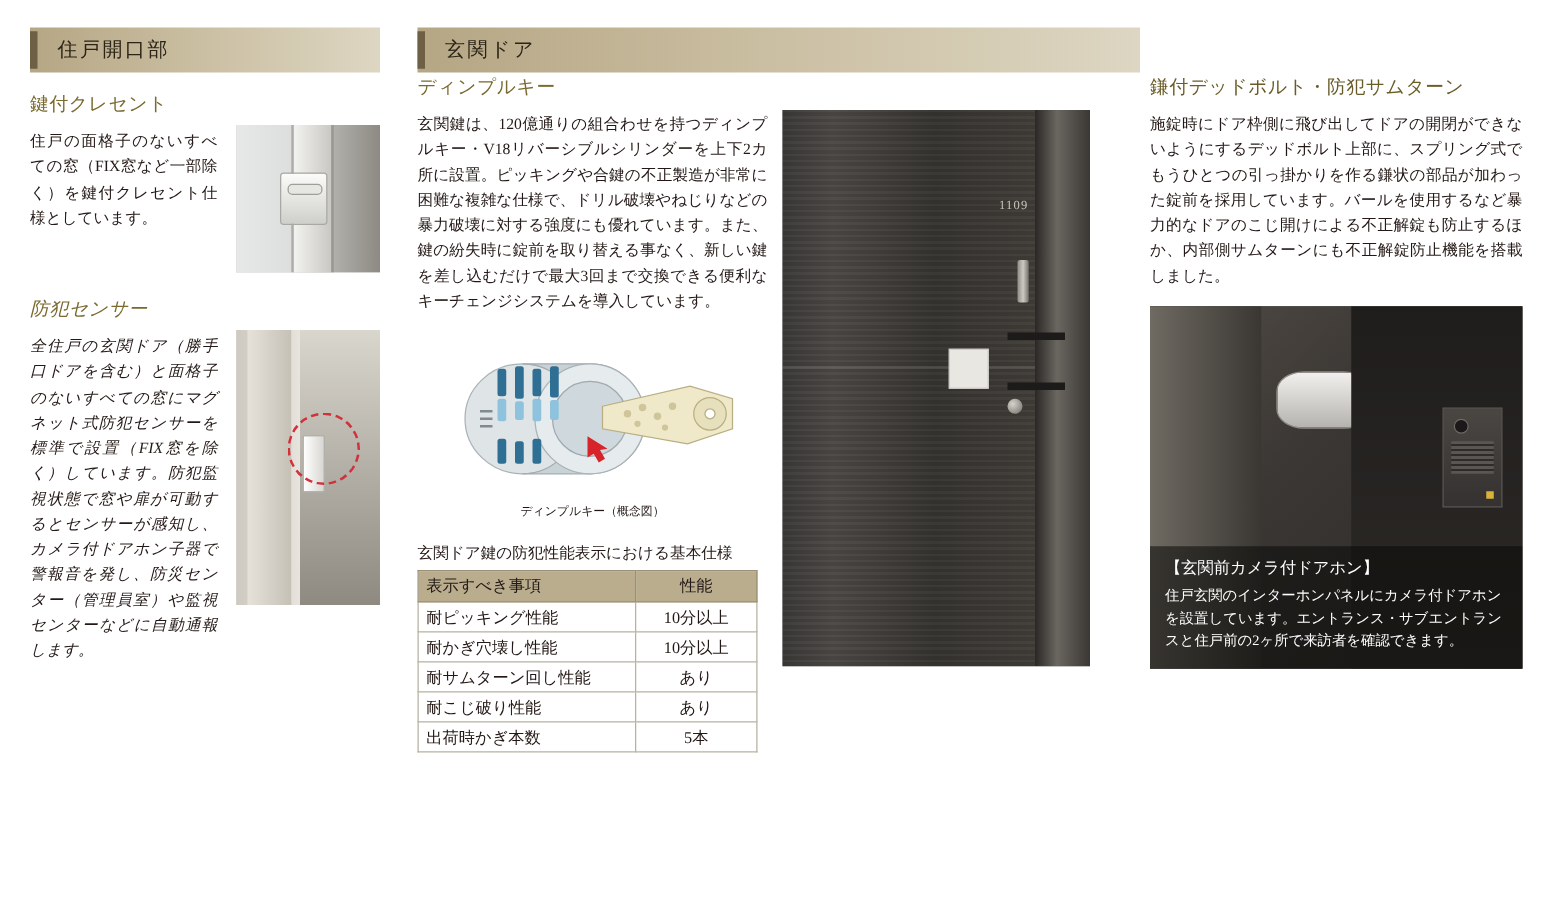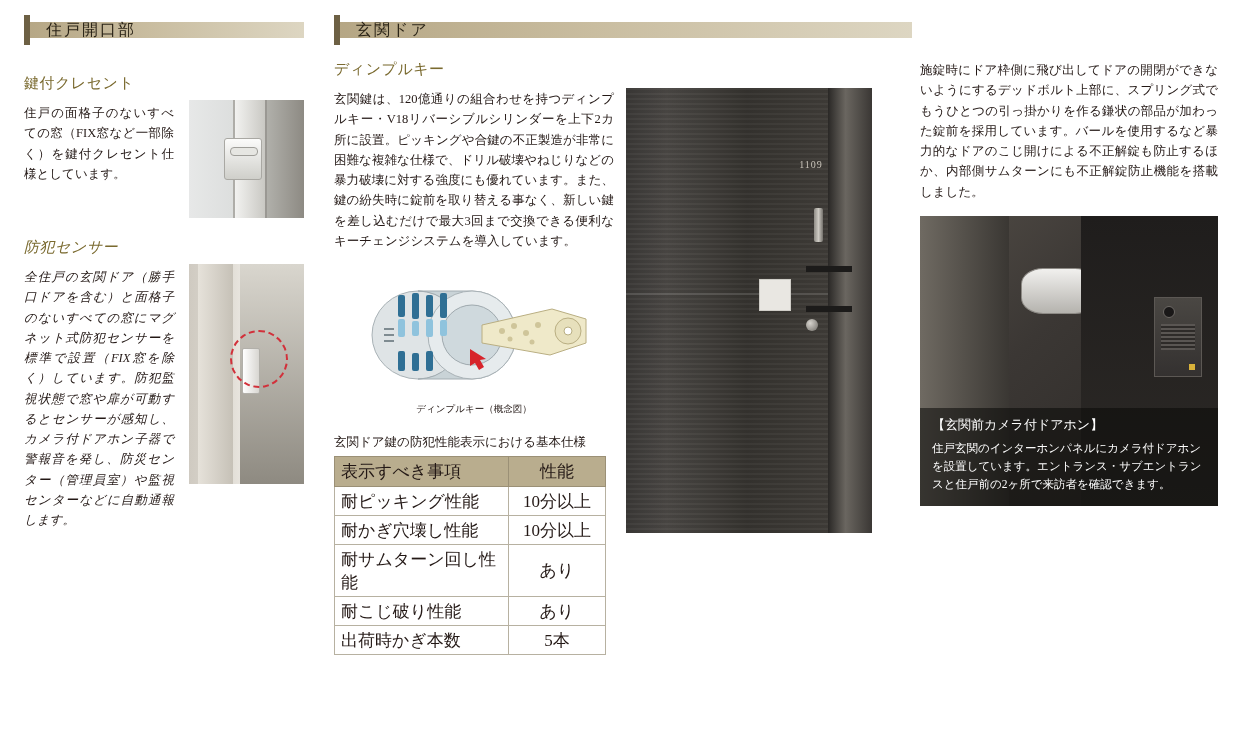--- a/index.html
+++ b/index.html
@@ -17,21 +17,21 @@
   }
   .page {
     position: relative;
     width: 1242px;
     height: 732px;
   }
 
   
   .section-bar {
     position: absolute;
-    height: 16px;
+    height: 36px;
     background: linear-gradient(to right, #b5a684 0%, #c9bda0 45%, #ddd6c2 100%);
     display: flex;
     align-items: center;
   }
   .section-bar .bar-accent {
     width: 6px;
     height: 30px;
     background: #6d6044;
   }
   .section-bar .bar-title {
@@ -162,21 +162,21 @@
   }
 
   
   .table-title {
     font-size: 12.5px;
     margin: 18px 0 5px 0;
   }
   table.spec {
     border-collapse: collapse;
     width: 272px;
-    font-size: 17px;
+    font-size: 13px;
   }
   table.spec th {
     background: #b9ad8e;
     color: #231815;
     font-weight: normal;
     border: 1px solid #9b9076;
     padding: 3px 6px;
     text-align: left;
   }
   table.spec th.c2 { text-align: center; width: 84px; }
@@ -449,20 +449,21 @@
     <div class="jamb"></div>
     <div class="roomno">1109</div>
     <div class="handle-bar"></div>
     <div class="plate"></div>
     <div class="knob"></div>
     <div class="slot"></div>
     <div class="slot2"></div>
   </div>
 
   <div class="col-right">
+    <h3 class="subhead dark">鎌付デッドボルト・防犯サムターン</h3>
     <p class="body-text">施錠時にドア枠側に飛び出してドアの開閉ができないようにするデッドボルト上部に、スプリング式でもうひとつの引っ掛かりを作る鎌状の部品が加わった錠前を採用しています。バールを使用するなど暴力的なドアのこじ開けによる不正解錠も防止するほか、内部側サムターンにも不正解錠防止機能を搭載しました。</p>
 
     <div class="right-photo">
       <div class="door-bg"></div>
       <div class="edge"></div>
       <div class="thumbturn"></div>
       <div class="turn-knob"></div>
       <div class="panel-dark">
         <div class="intercom">
           <div class="cam"></div>

